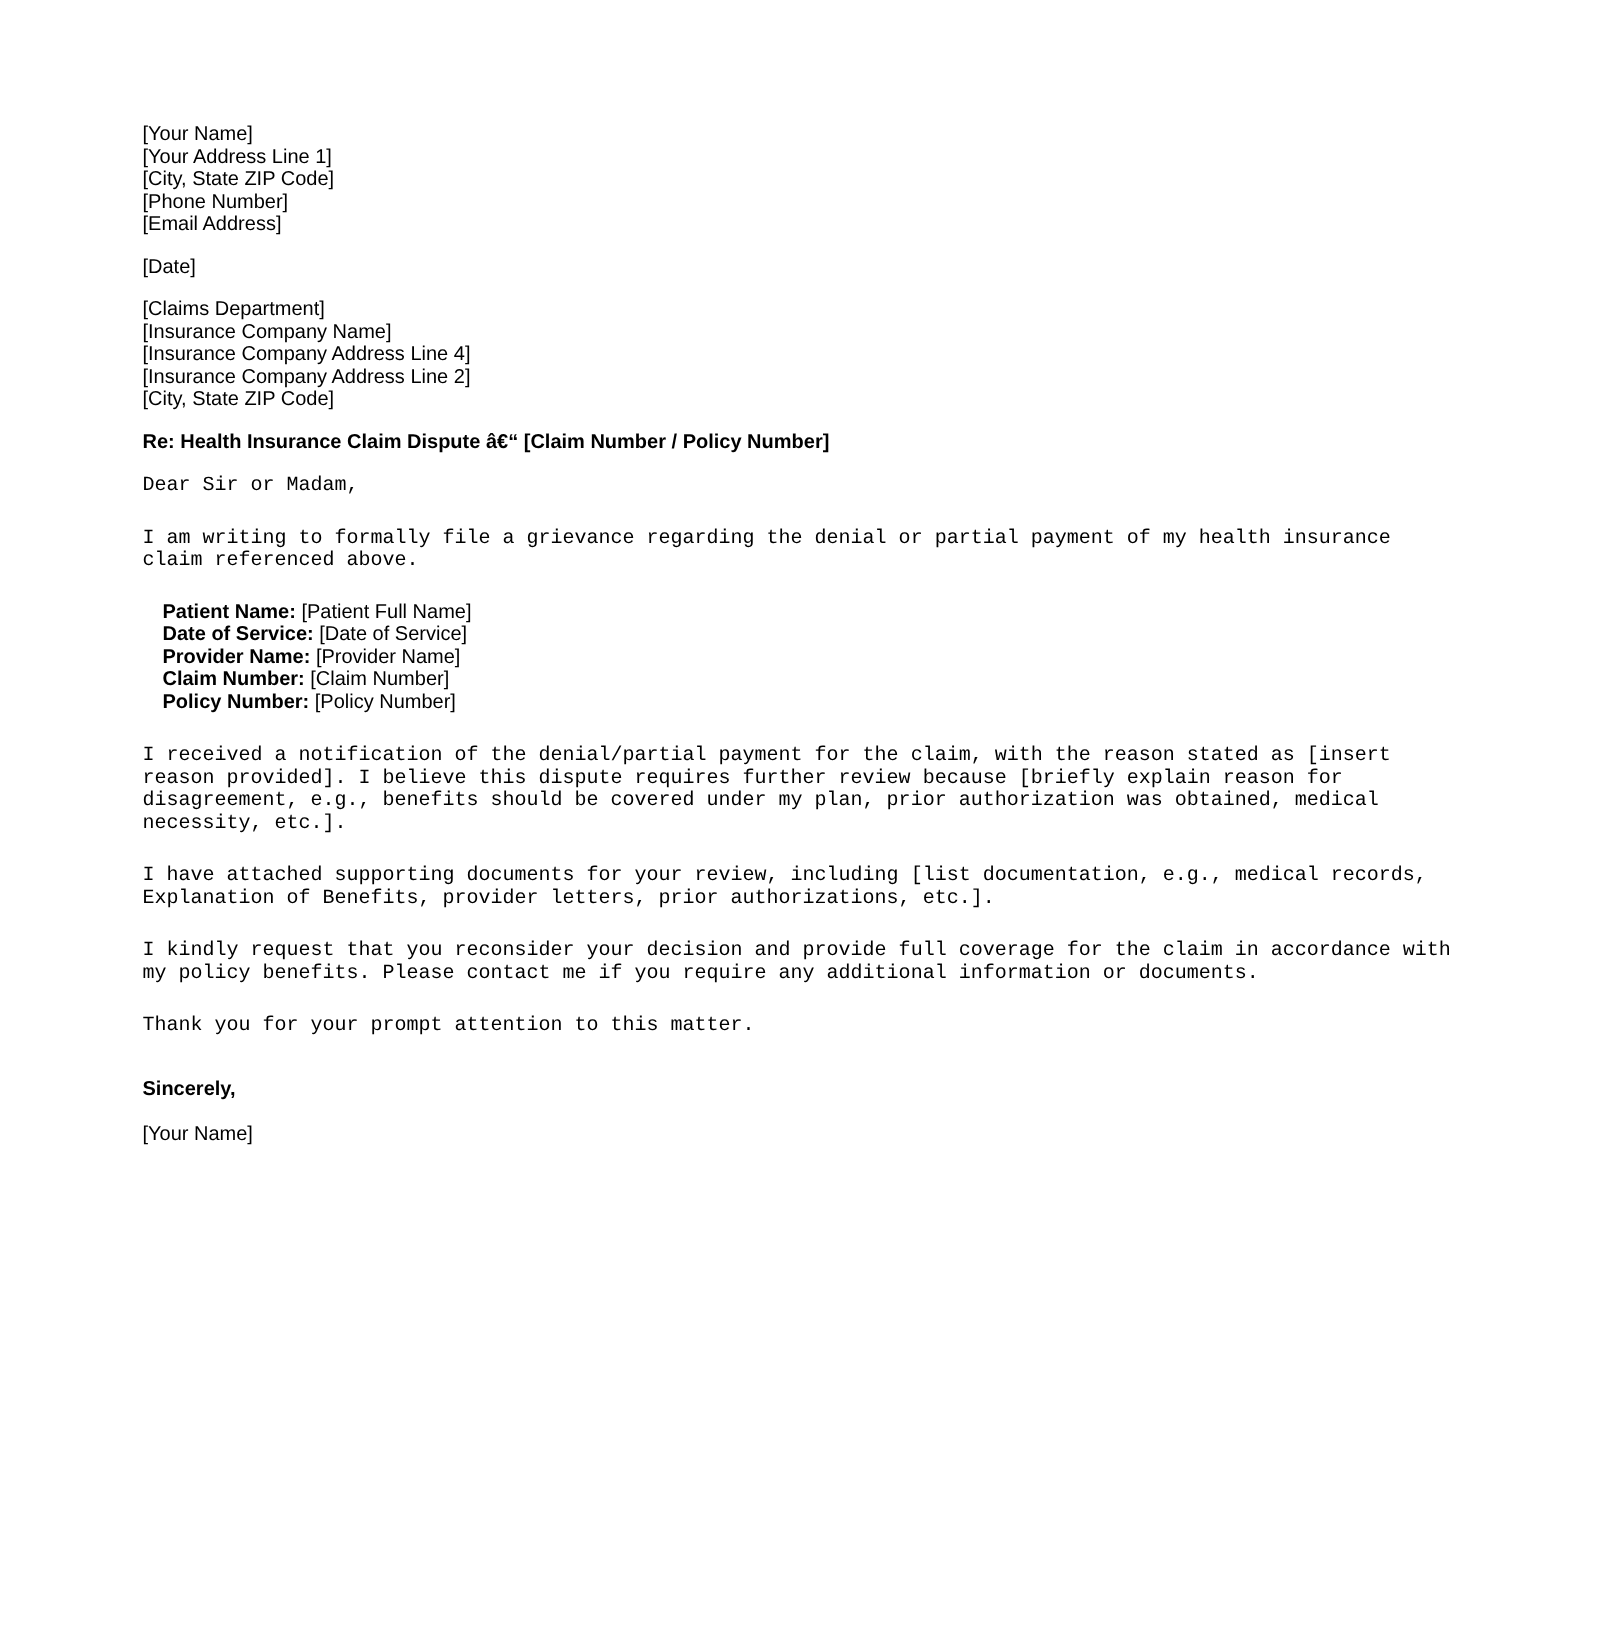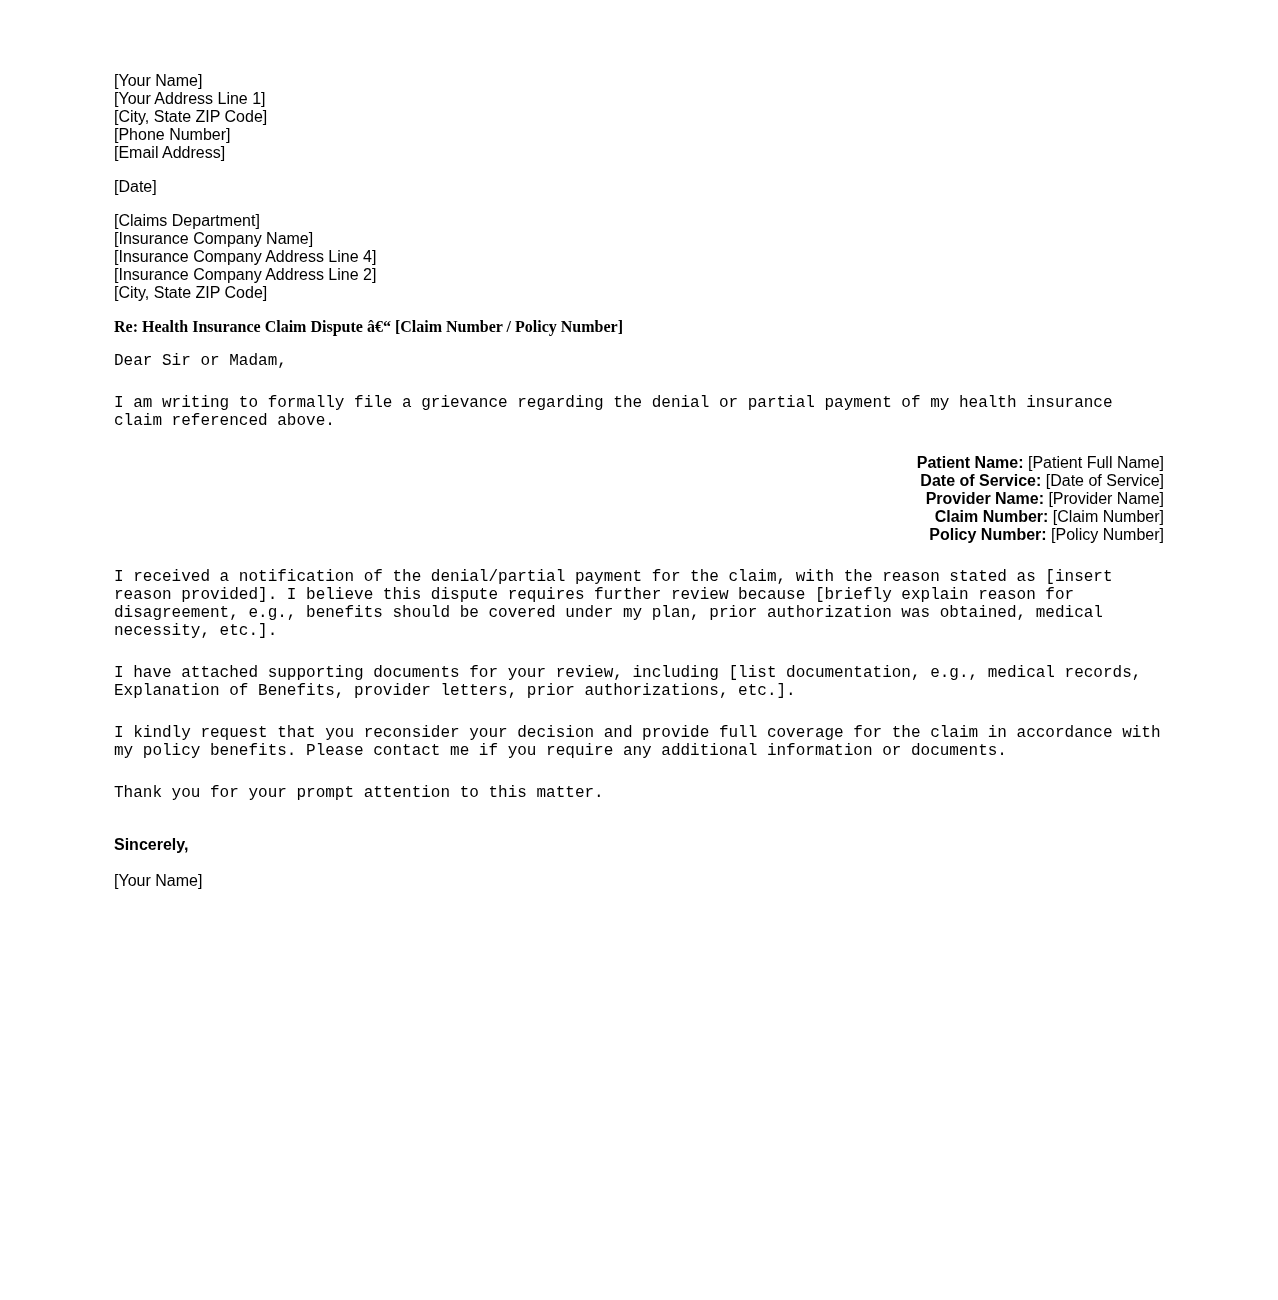--- a/index.html
+++ b/index.html
@@ -1,26 +1,26 @@
 <!DOCTYPE html>
 <html><head>
 <meta charset="utf-8">
 <style>
   html, body { margin: 0; padding: 0; background: #ffffff; }
   body {
     width: 1278px; height: 1300px; overflow: hidden;
     font-family: "Liberation Sans", sans-serif;
     font-size: 16px; line-height: 18px; color: #000000;
   }
-  .page { position: absolute; left: 114px; top: 72px; width: 1050px; }
+  .page { position: absolute; left: 114px; top: 99px; width: 1050px; }
   .block { margin: 0 0 16px 0; }
   .line { display: block; white-space: nowrap; }
-  .subject { font-weight: bold; margin-top: 13px; margin-bottom: 16px; font-family: Liberation Serif, serif; }
+  .subject { font-weight: bold; margin-top: 13px; margin-bottom: 16px; }
   p { margin: 0 0 24px 0; font-family: Liberation Mono, monospace; }
-  .fields { margin: 0 0 24px 0; text-align: right; }
+  .fields { margin: 0 0 24px 16px; }
   .fields .line b { font-weight: bold; }
   .closing { margin-top: 34px; margin-bottom: 18px; font-weight: bold; }
 </style>
 </head>
 <body>
 
 <div class="page">
   <div class="block">
     <span class="line">[Your Name]</span>
     <span class="line">[Your Address Line 1]</span>

